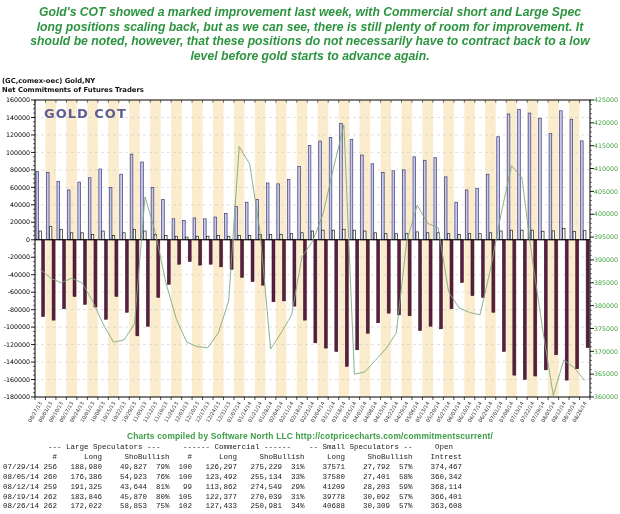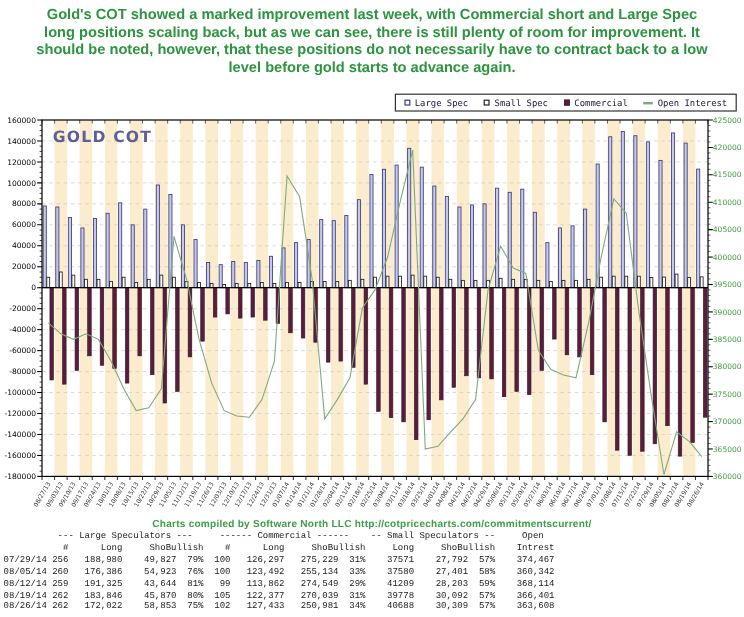--- a/index.html
+++ b/index.html
@@ -1,19 +1,19 @@
 <!DOCTYPE html>
 <html><head>
 <meta charset="utf-8">
 <style>
   html,body{margin:0;padding:0;background:#fff;}
   .page{position:relative;width:620px;height:514px;background:#fff;overflow:hidden;
         font-family:"Liberation Sans",sans-serif;}
   .header-text{position:absolute;top:5px;left:26px;width:568px;text-align:center;
-        font-size:12.2px;line-height:14.6px;font-weight:bold;color:#2d9440;}
+        font-size:12.2px;line-height:14.6px;font-weight:bold;color:#2d9440;font-style:italic;}
   .chart-section{position:absolute;top:76px;left:0;width:620px;height:364px;}
   .chart-meta{position:absolute;top:1px;left:2px;font-family:"DejaVu Sans",sans-serif;
         font-size:6.8px;font-weight:bold;color:#111;line-height:8.6px;white-space:nowrap;}
   .legend{position:absolute;top:2px;right:6px;height:13px;display:flex;align-items:center;
         gap:13px;padding:0 7px;border:1px solid #333;background:#fff;
         font-family:"DejaVu Sans Mono",monospace;font-size:7.4px;color:#16163a;white-space:nowrap;}
   .legend-item{display:flex;align-items:center;gap:4px;}
   .sw{width:5px;height:5px;display:inline-block;box-sizing:border-box;}
   .sw-outline-blue{background:#fff;border:1px solid #3b3b7a;}
   .sw-outline-black{background:#fff;border:1px solid #222;}
@@ -25,38 +25,24 @@
   .cot-table{position:absolute;top:443px;left:3px;font-family:Liberation Mono, monospace;
         font-size:7.5px;line-height:9.9px;color:#1c1c1c;white-space:pre;}
 </style>
 </head>
 <body>
 
 <div class="page">
   <div class="header-text">Gold's COT showed a marked improvement last week, with Commercial short and Large Spec long positions scaling back, but as we can see, there is still plenty of room for improvement. It should be noted, however, that these positions do not necessarily have to contract back to a low level before gold starts to advance again.</div>
 
   <div class="chart-section">
-    <div class="legend" id="legend">
-        <span class="legend-item">
-          <span class="sw sw-outline-blue"></span>
-          <span>Large Spec</span>
-        </span>
-        <span class="legend-item">
-          <span class="sw sw-outline-black"></span>
-          <span>Small Spec</span>
-        </span>
-        <span class="legend-item">
-          <span class="sw sw-fill-maroon"></span>
-          <span>Commercial</span>
-        </span>
-        <span class="legend-item">
-          <span class="sw sw-dash-green"></span>
-          <span>Open Interest</span>
-        </span>
-      </div>
+    <div class="chart-meta">
+      <div>(GC,comex-oec) Gold,NY</div>
+      <div>Net Commitments of Futures Traders</div>
+    </div>
     <svg class="chart" id="chartSvg" width="620" height="364">
         <g>
           <rect x="45.471698113207545" y="24" width="10.471698113207546" height="297" fill="#faeccc"></rect>
           <rect x="66.41509433962264" y="24" width="10.471698113207546" height="297" fill="#faeccc"></rect>
           <rect x="87.35849056603773" y="24" width="10.471698113207546" height="297" fill="#faeccc"></rect>
           <rect x="108.30188679245282" y="24" width="10.471698113207546" height="297" fill="#faeccc"></rect>
           <rect x="129.24528301886792" y="24" width="10.471698113207546" height="297" fill="#faeccc"></rect>
           <rect x="150.18867924528303" y="24" width="10.471698113207546" height="297" fill="#faeccc"></rect>
           <rect x="171.1320754716981" y="24" width="10.471698113207546" height="297" fill="#faeccc"></rect>
           <rect x="192.0754716981132" y="24" width="10.471698113207546" height="297" fill="#faeccc"></rect>

